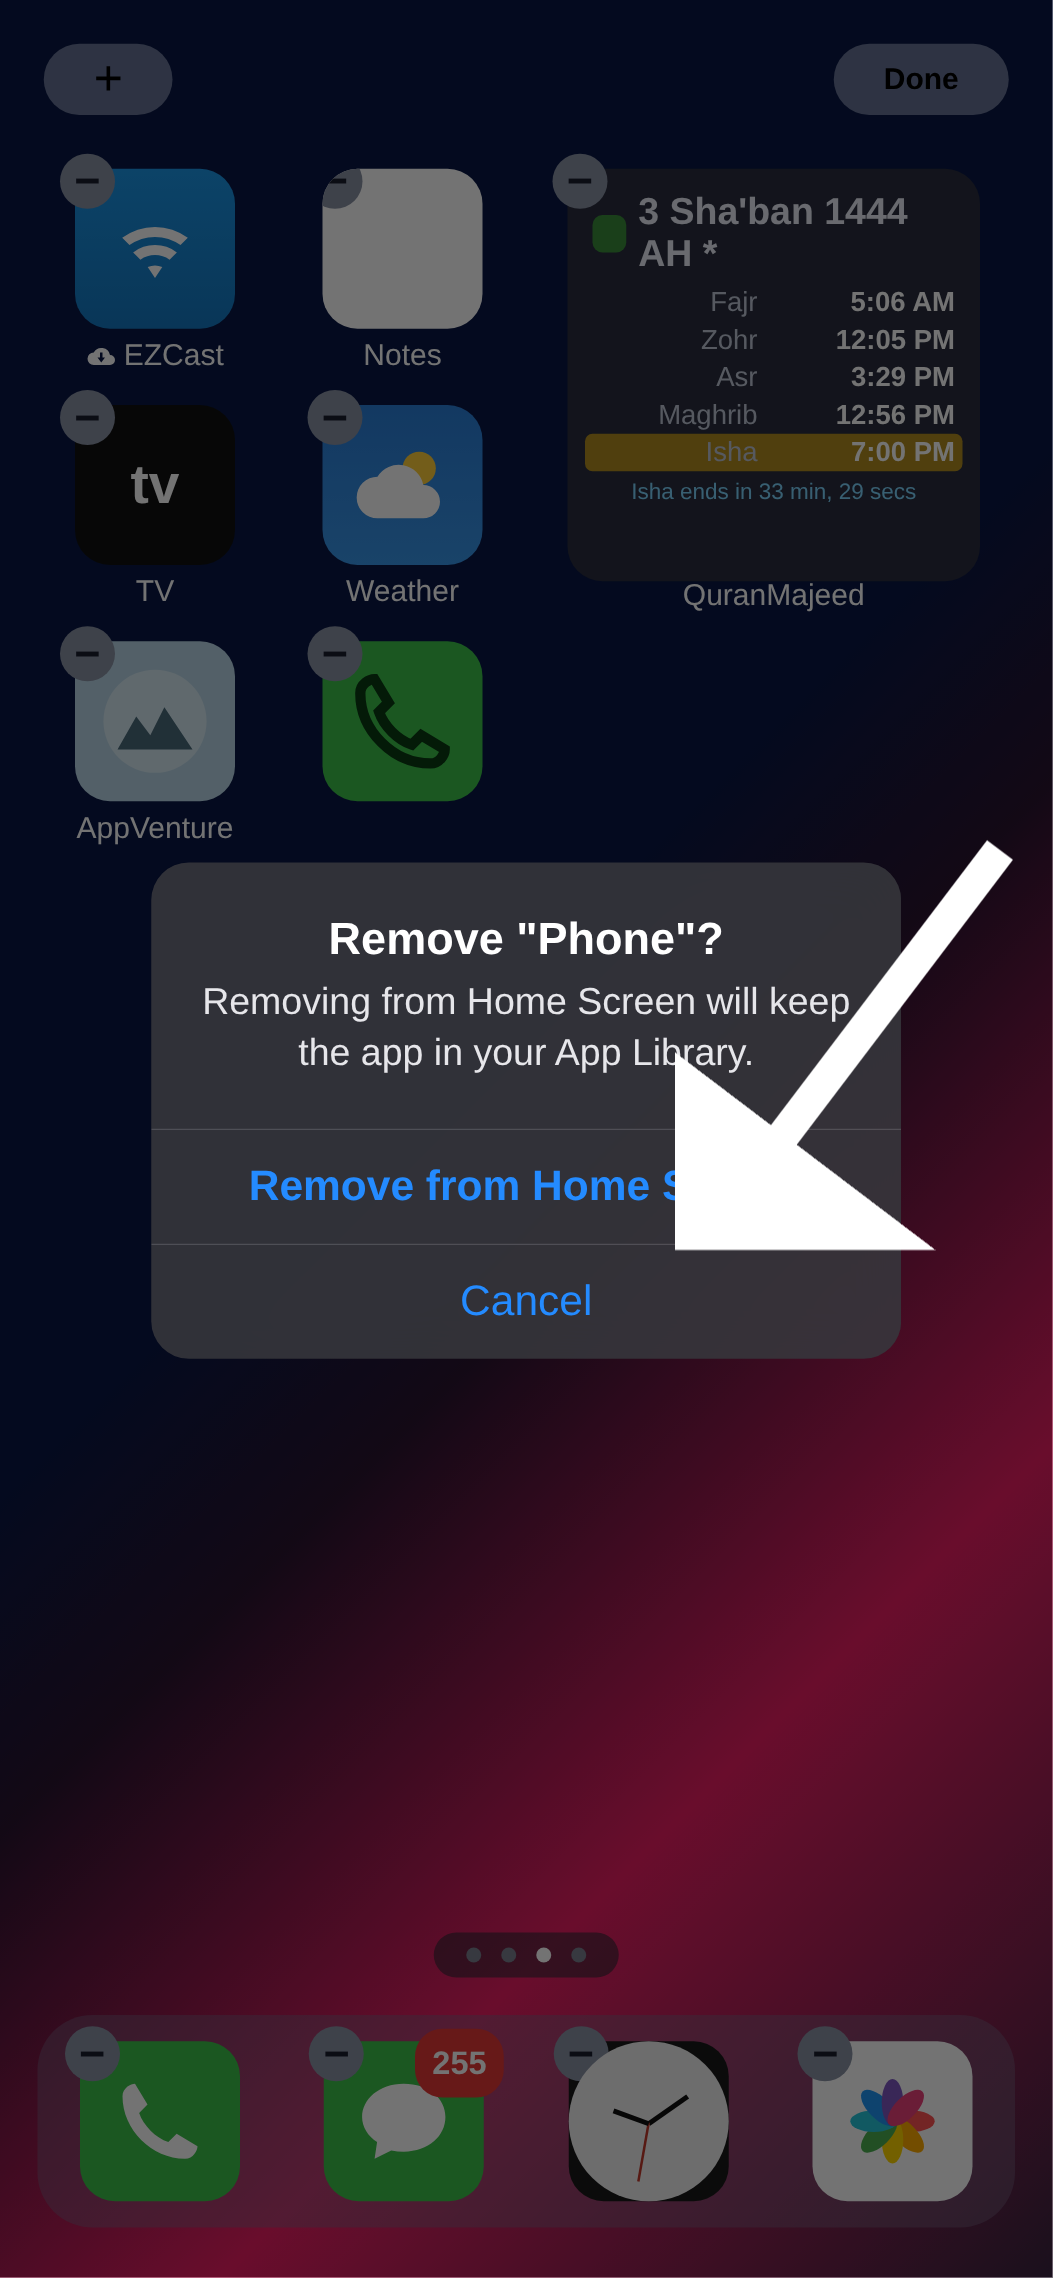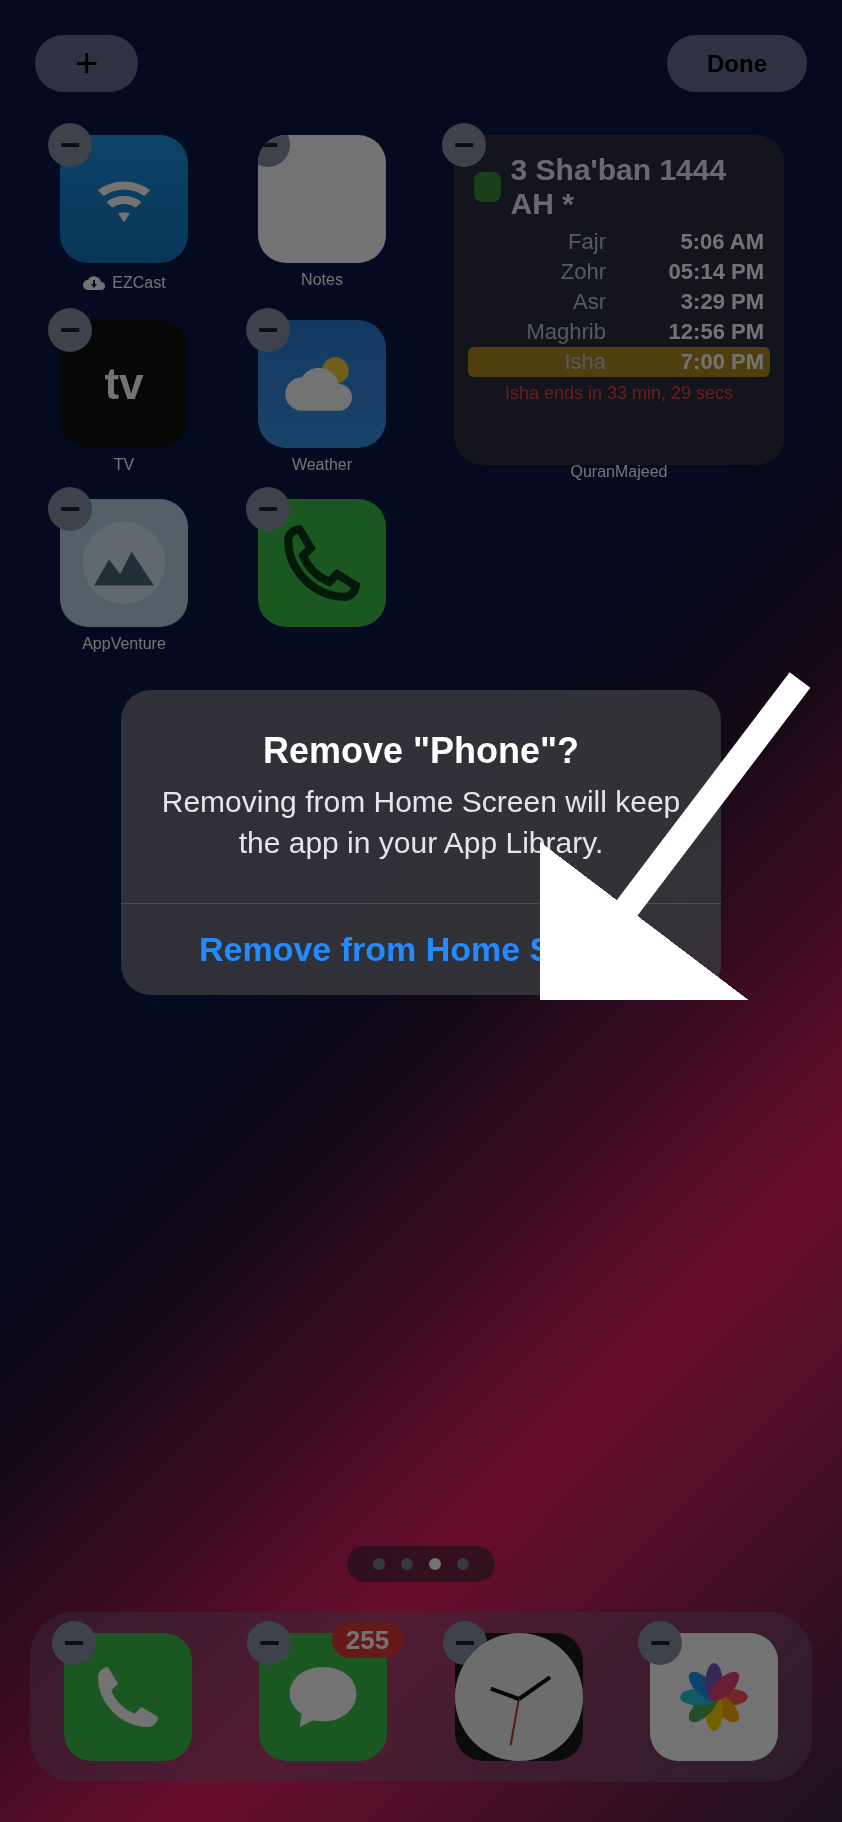--- a/index.html
+++ b/index.html
@@ -29,21 +29,21 @@
   .home-grid {
     position: absolute; top: 135px; left: 30px; right: 30px;
     display: grid; grid-template-columns: repeat(4, 1fr); gap: 25px 10px;
     z-index: 2;
   }
   .app-item { display: flex; flex-direction: column; align-items: center; position: relative; }
   .app-icon {
     width: 128px; height: 128px; border-radius: 28px; position: relative;
     display: flex; align-items: center; justify-content: center;
   }
-  .app-label { margin-top: 8px; font-size: 16px; color: #fff; }
+  .app-label { margin-top: 8px; font-size: 24px; color: #fff; }
   .remove-badge {
     position: absolute; top: -12px; left: -12px; width: 44px; height: 44px;
     background: #8a92a5; border-radius: 50%; display: flex; align-items: center; justify-content: center;
     font-size: 36px; color: #1a1e2e; font-weight: 700; line-height: 1;
   }
   .widget {
     grid-column: 3 / 5;
     grid-row: 1 / 3;
     background: #2a2e3e;
     border-radius: 28px;
@@ -54,39 +54,39 @@
     color: #d8dce6;
     font-size: 22px;
     justify-self: center;
   }
   .widget-header { display:flex; align-items:center; gap:10px; color:#e8ecf6; font-size:30px; font-weight:600; margin-bottom:6px;}
   .widget-header-icon { width:30px; height:30px; background:#3a8d3a; border-radius:8px; }
   .prayer-row { display:flex; justify-content:space-between; padding:2px 0; }
   .prayer-row .pname { text-align:right; flex:1; padding-right:18px; color:#bfc6d6; }
   .prayer-row .ptime { font-weight:700; color:#fff; width:140px; text-align:right; }
   .prayer-row.highlight { background:#b18c1f; border-radius:6px; padding:2px 6px; margin:0 -6px; }
-  .widget-footer { text-align:center; font-size:18px; color:#ef4444; margin-top:6px; }
+  .widget-footer { text-align:center; font-size:18px; color:#7dd3fc; margin-top:6px; }
   
   .ezcast { background: linear-gradient(#1b95e6,#1578c2); color:#fff; font-size:60px; }
   .notes { background:#fff; display:flex; flex-direction:column; overflow:hidden; }
   .notes-top { height:30%; background:#f6c93a; }
   .notes-line { height:1px; background:#ccc; margin:8px 10px; }
   .appletv { background:#111; color:#fff; font-size:44px; font-weight:600; display:flex; flex-direction:column; justify-content:center; }
   .weather { background: linear-gradient(#2b7ed8,#3895e8); }
   .appventure { background:#b8d6e6; }
   .phonegreen { background:#3cc24b; }
   .dock {
     position:absolute; bottom:40px; left:30px; right:30px; height:170px;
     background: rgba(120,100,130,0.45); border-radius:44px;
     display:flex; justify-content:space-around; align-items:center; z-index:2;
   }
   .dock .app-icon { width:128px; height:128px; }
   .msg-badge {
     position:absolute; top:-10px; right:-16px; background:#e53935; color:#fff;
-    border-radius:22px; padding:2px 14px; font-size:26px; font-weight:700;
+    border-radius:22px; padding:12px 14px; font-size:26px; font-weight:700;
   }
   .page-dots { position:absolute; bottom:240px; left:50%; transform:translateX(-50%);
     background: rgba(40,40,50,0.6); border-radius:30px; padding:12px 26px; display:flex; gap:16px; z-index:2;}
   .page-dots > span { width:12px; height:12px; border-radius:50%; background:#7a7e8e; }
   .page-dots > span.active { background:#fff; }
 
   
   .alert {
     position:absolute; left:50%; top:690px; transform:translateX(-50%);
     width:600px; background: rgba(55,55,60,0.88); border-radius:30px;
@@ -148,21 +148,21 @@
     <div class="widget-header">
       <div class="widget-header-icon"></div>
       <span>3 Sha'ban 1444 AH *</span>
     </div>
     <div class="prayer-row">
         <span class="pname">Fajr</span>
         <span class="ptime">5:06 AM</span>
       </div>
     <div class="prayer-row">
         <span class="pname">Zohr</span>
-        <span class="ptime">05:14 PM</span>
+        <span class="ptime">12:05 PM</span>
       </div>
     <div class="prayer-row">
         <span class="pname">Asr</span>
         <span class="ptime">3:29 PM</span>
       </div>
     <div class="prayer-row">
         <span class="pname">Maghrib</span>
         <span class="ptime">12:56 PM</span>
       </div>
     <div class="prayer-row highlight">
@@ -258,20 +258,21 @@
     </svg>
   </div>
 </div>
 
 <div class="dim-overlay"></div>
 
 <div class="alert">
   <div class="title">Remove "Phone"?</div>
   <div class="message">Removing from Home Screen will keep the app in your App Library.</div>
   <div class="btn primary">Remove from Home Screen</div>
+  <div class="btn">Cancel</div>
 </div>
 
 <svg class="arrow" viewBox="0 0 280 330">
   <defs>
       <marker id="ah" markerWidth="14" markerHeight="14" refX="3" refY="7" orient="auto">
     <path d="M0,0 L14,7 L0,14 z" fill="#fff"></path>
       </marker>
     </defs>
   <line x1="260" y1="10" x2="40" y2="300" stroke="#fff" stroke-width="26" marker-end="url(#ah)"></line>
 </svg>

